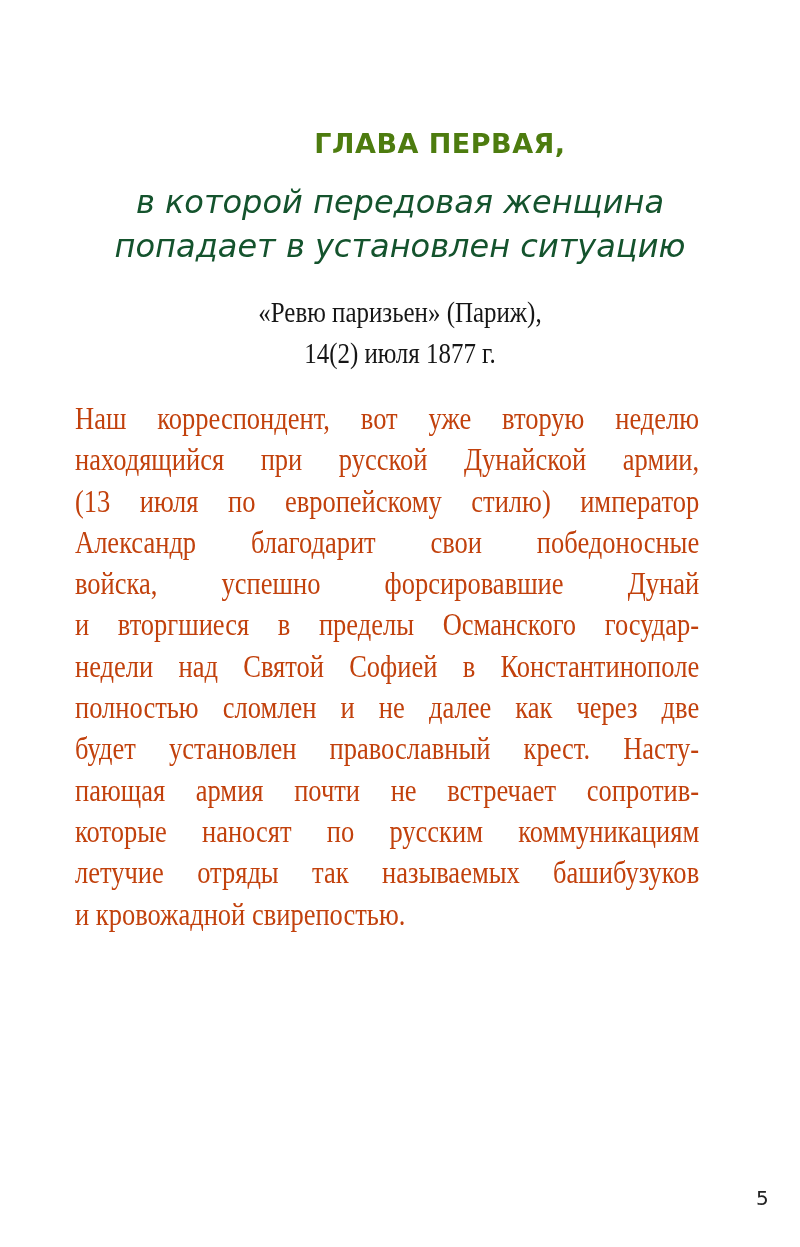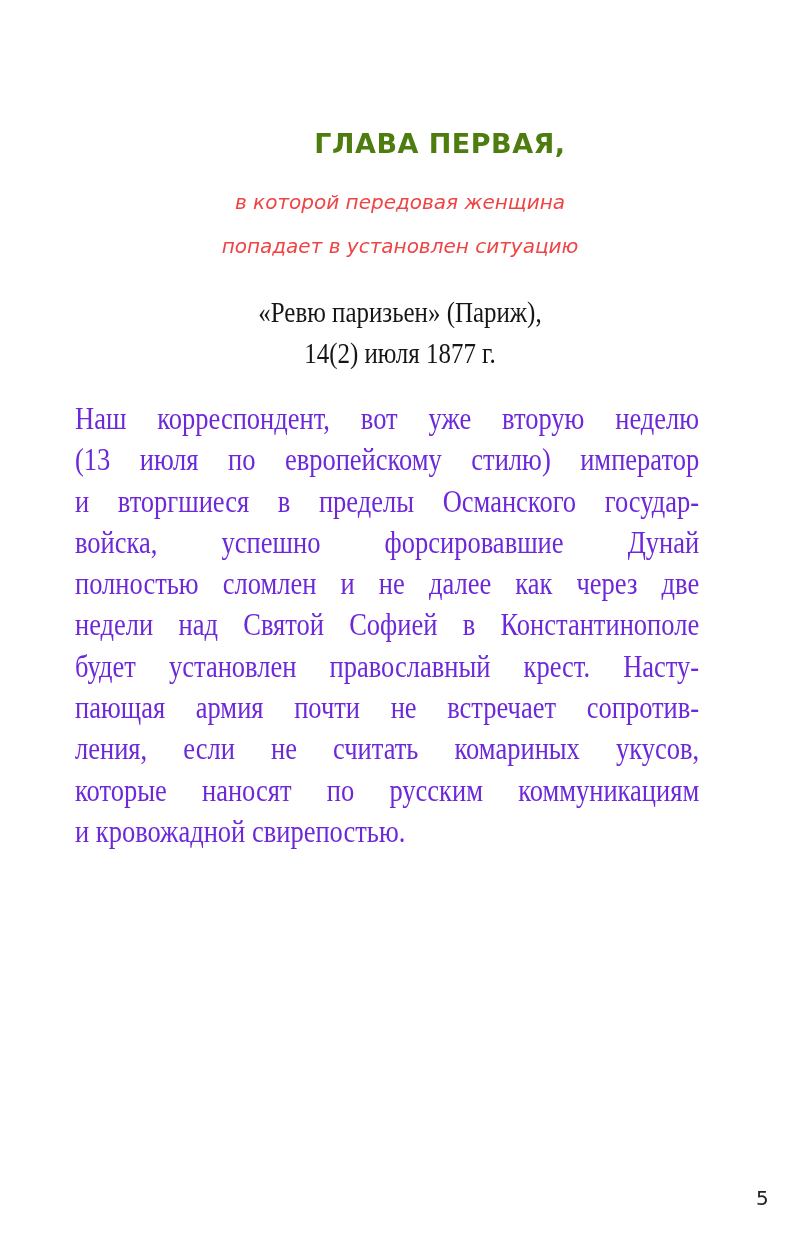--- a/index.html
+++ b/index.html
@@ -34,23 +34,23 @@
       padding-left: 40px;
     }
     .chapter-subtitle {
       position: absolute;
       top: 180px;
       left: 0;
       width: 800px;
       text-align: center;
       font-family: "DejaVu Sans", sans-serif;
       font-style: italic;
-      font-size: 20px;
+      font-size: 32px;
       line-height: 44px;
-      color: #ef4444;
+      color: #14532d;
     }
     .chapter-subtitle span { display: block; }
     .dateline {
       position: absolute;
       top: 292px;
       left: 0;
       width: 800px;
       text-align: center;
       font-family: "Liberation Serif", serif;
       font-size: 29px;
@@ -61,21 +61,21 @@
     }
     .dateline span { display: block; }
     .body-text {
       position: absolute;
       top: 398px;
       left: 75px;
       width: 624px;
       font-family: "Liberation Serif", serif;
       font-size: 31px;
       line-height: 41.3px;
-      color: #6d28d9;
+      color: #c2410c;
     }
     .line {
       display: block;
       height: 41.3px;
       white-space: nowrap;
       text-align: justify;
       text-align-last: justify;
       overflow: visible;
     }
     .line.last {
@@ -115,27 +115,29 @@
     <span>попадает в установлен ситуацию</span>
   </div>
 
   <div class="dateline">
     <span>«Ревю паризьен» (Париж),</span>
     <span>14(2) июля 1877 г.</span>
   </div>
 
   <div class="body-text">
     <div class="line"><span class="line-inner">Наш корреспондент, вот уже вторую неделю</span></div>
+    <div class="line"><span class="line-inner">находящийся при русской Дунайской армии,</span></div>
     <div class="line"><span class="line-inner">(13 июля по европейскому стилю) император</span></div>
+    <div class="line"><span class="line-inner">Александр благодарит свои победоносные</span></div>
+    <div class="line"><span class="line-inner">войска, успешно форсировавшие Дунай</span></div>
     <div class="line"><span class="line-inner">и вторгшиеся в пределы Османского государ-</span></div>
-    <div class="line"><span class="line-inner">войска, успешно форсировавшие Дунай</span></div>
+    <div class="line"><span class="line-inner">недели над Святой Софией в Константинополе</span></div>
     <div class="line"><span class="line-inner">полностью сломлен и не далее как через две</span></div>
-    <div class="line"><span class="line-inner">недели над Святой Софией в Константинополе</span></div>
     <div class="line"><span class="line-inner">будет установлен православный крест. Насту-</span></div>
     <div class="line"><span class="line-inner">пающая армия почти не встречает сопротив-</span></div>
-    <div class="line"><span class="line-inner">ления, если не считать комариных укусов,</span></div>
     <div class="line"><span class="line-inner">которые наносят по русским коммуникациям</span></div>
+    <div class="line"><span class="line-inner">летучие отряды так называемых башибузуков</span></div>
     <div class="line last"><span class="line-inner">и кровожадной свирепостью.</span></div>
   </div>
 
   <div class="page-number">5</div>
 
 </div>
 
 </body></html>

